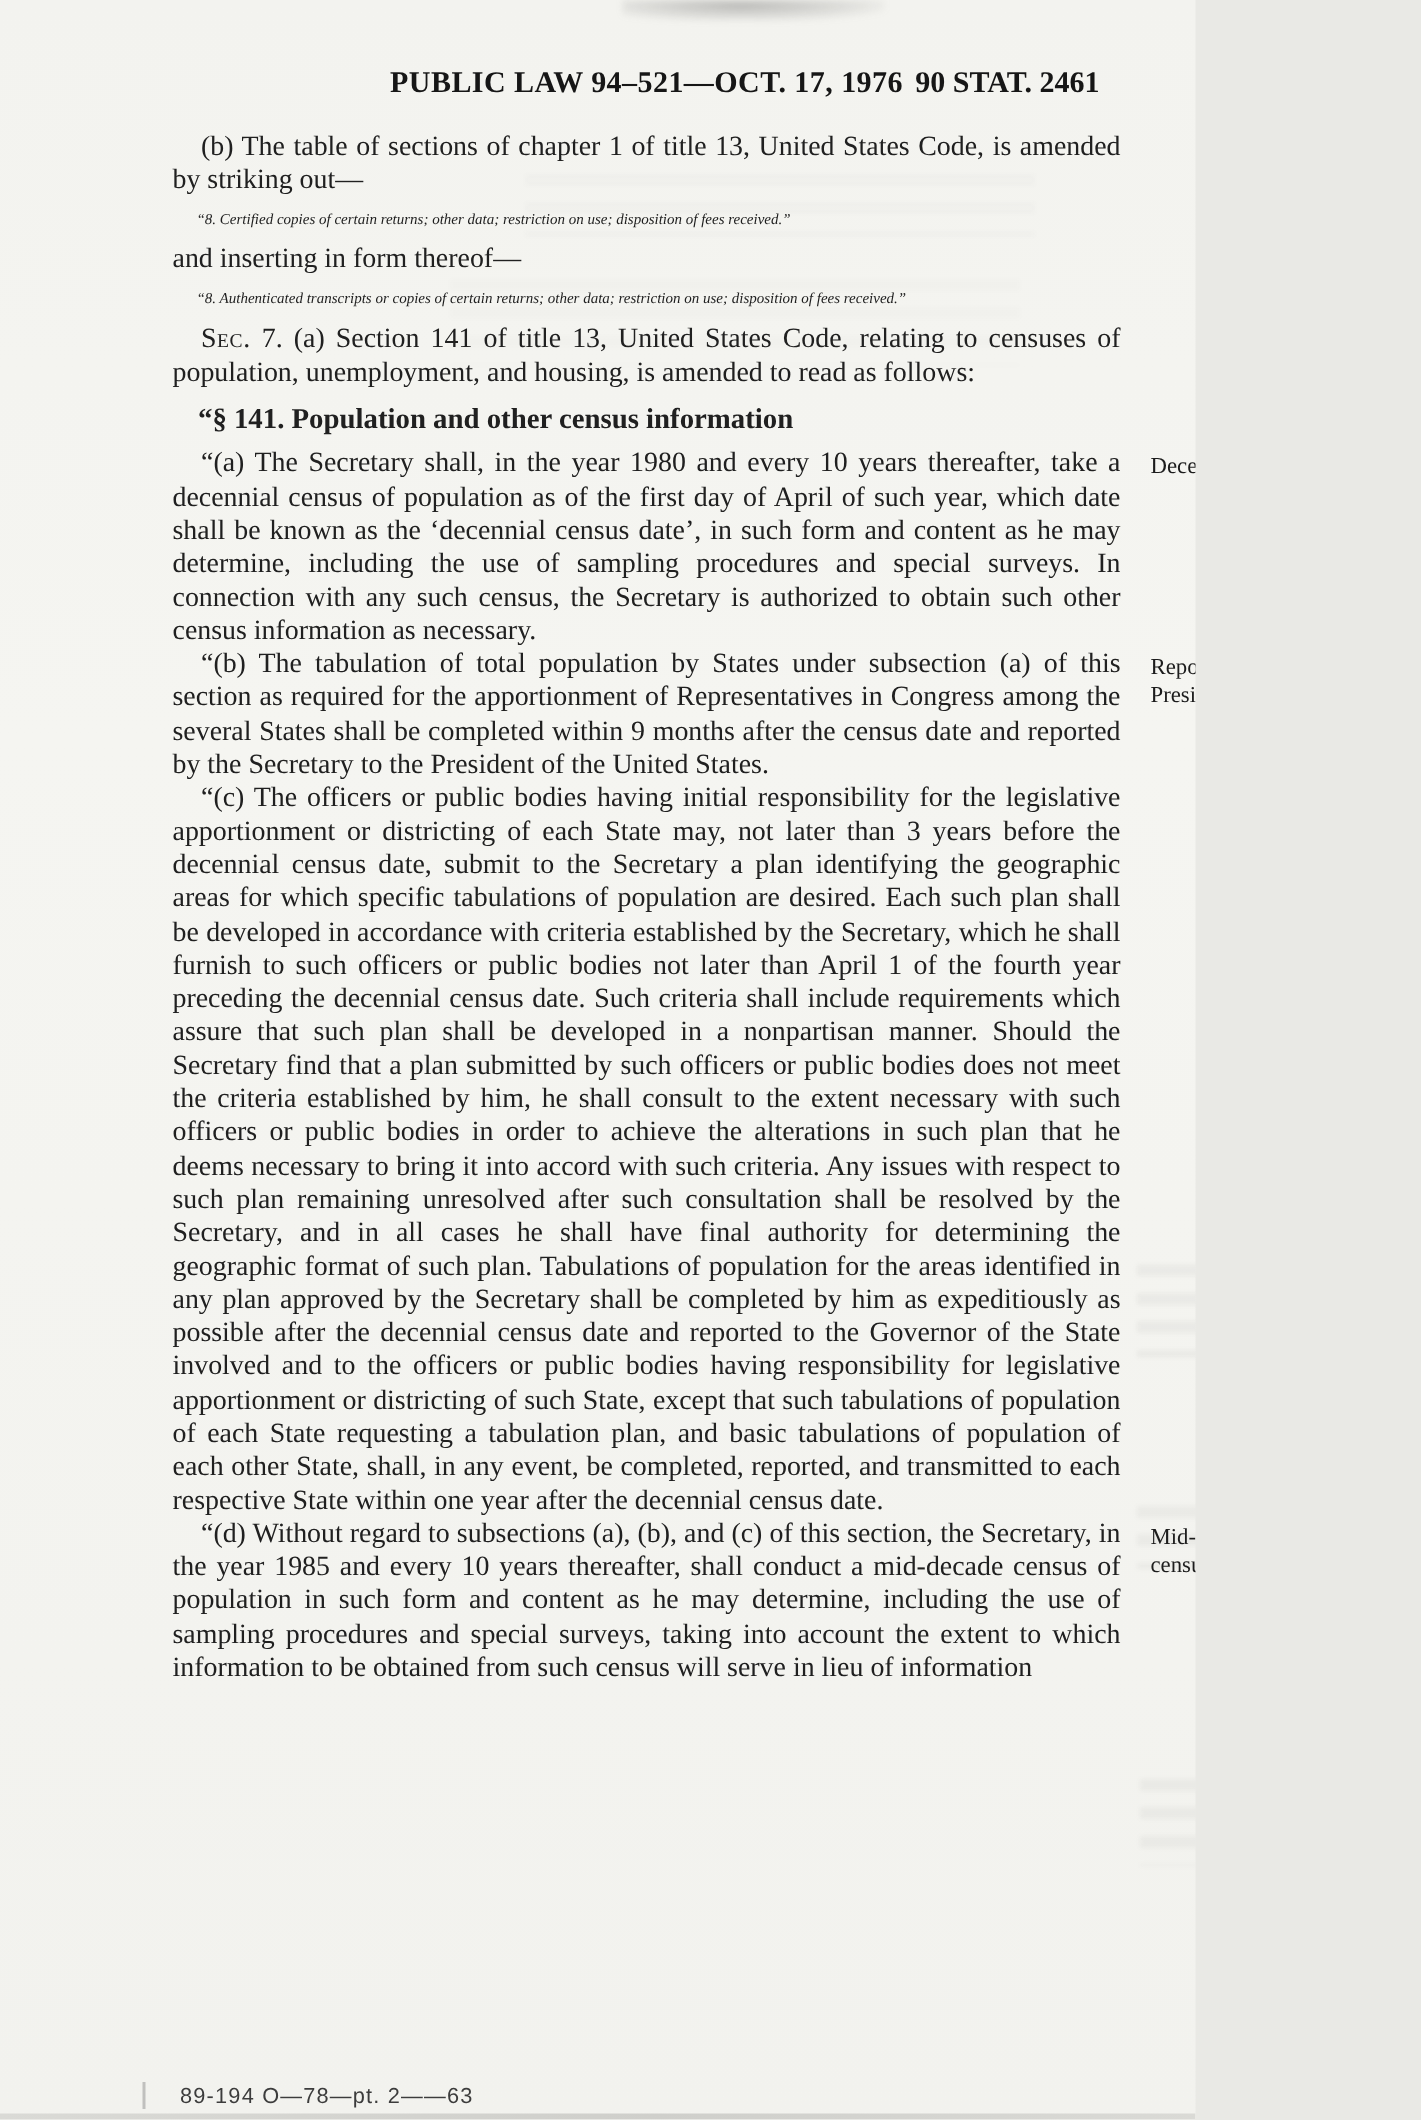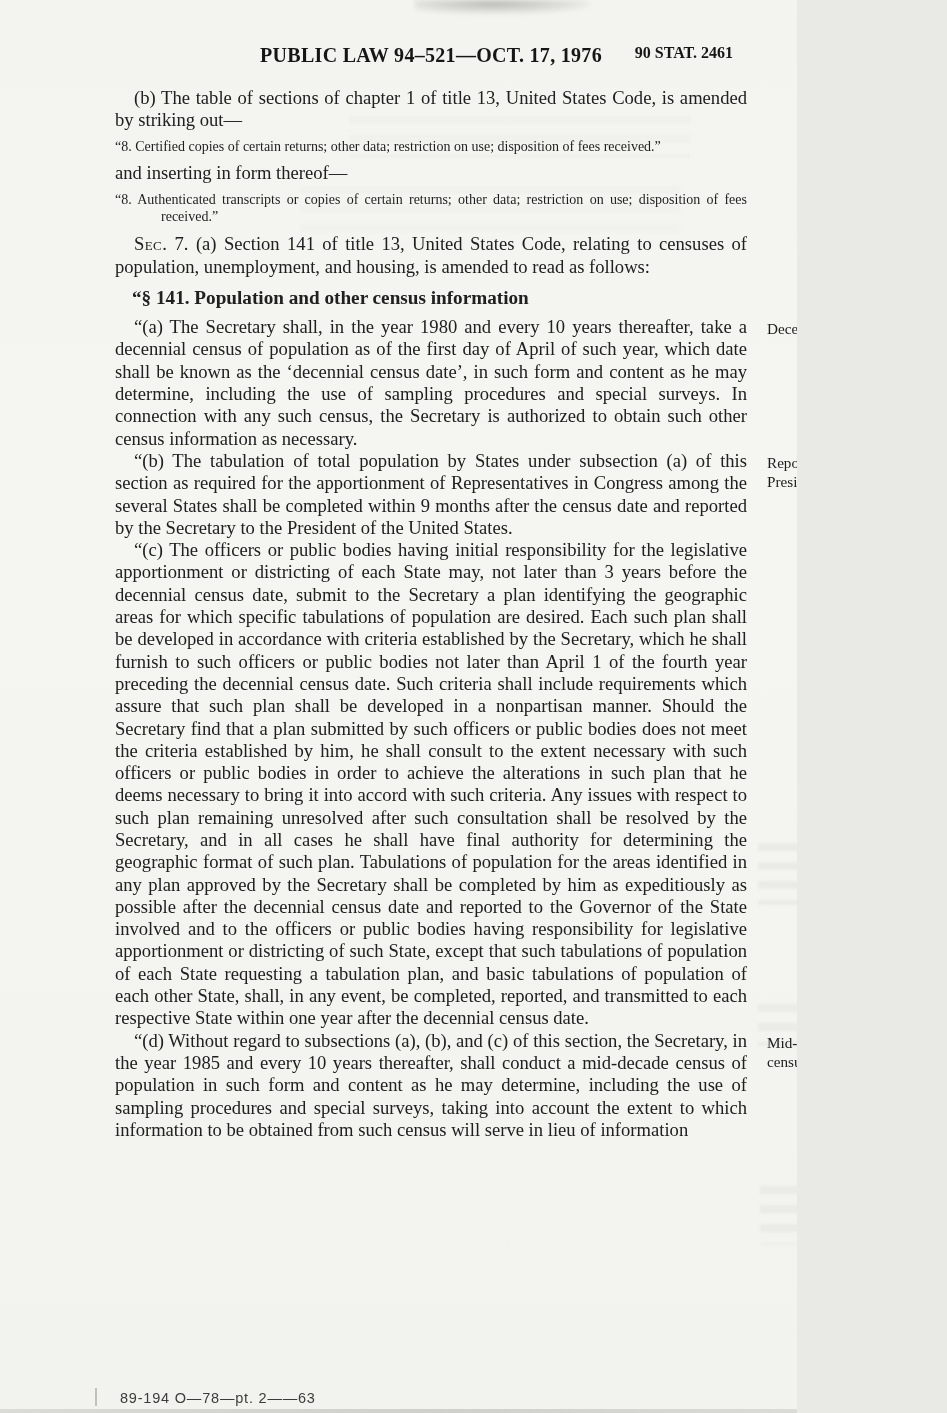--- a/index.html
+++ b/index.html
@@ -16,40 +16,41 @@
     color:#222;
   }
   
   .running-header{
     position:absolute;top:44px;left:115px;width:632px;
     text-align:center;font-weight:bold;font-size:20px;
     letter-spacing:.3px;color:#161616;white-space:nowrap;
   }
   .stat-page{
     position:absolute;top:44px;right:64px;
-    font-weight:bold;font-size:16px;color:#161616;white-space:nowrap;
+    font-weight:bold;font-size:20px;color:#161616;white-space:nowrap;
   }
   
   .text-column{
     position:absolute;top:87px;left:115px;width:632px;
   }
   .para{
     position:relative;
     margin:0;
     font-size:18.6px;line-height:22.3px;
     text-align:justify;
     text-indent:19px;
     color:#202020;
   }
   .para.flush{text-indent:0;}
   .para.quote{
-    font-size:14px;line-height:17.8px;
-    margin:6px 0 7px;
+    font-size:10px;line-height:17.8px;
+    margin:6px 16px 7px;
     padding-left:46px;text-indent:-46px;
     color:#1e1e1e;
+    font-style:italic;
   }
   .para.heading{
     font-weight:bold;font-size:19.2px;
     text-indent:0;margin:9px 17px 7px;
     text-align:left;
   }
   .smallcaps{font-variant:small-caps;letter-spacing:.4px;}
   .margin-note{
     position:absolute;left:652px;top:3px;width:210px;
     font-size:15.2px;line-height:19px;

